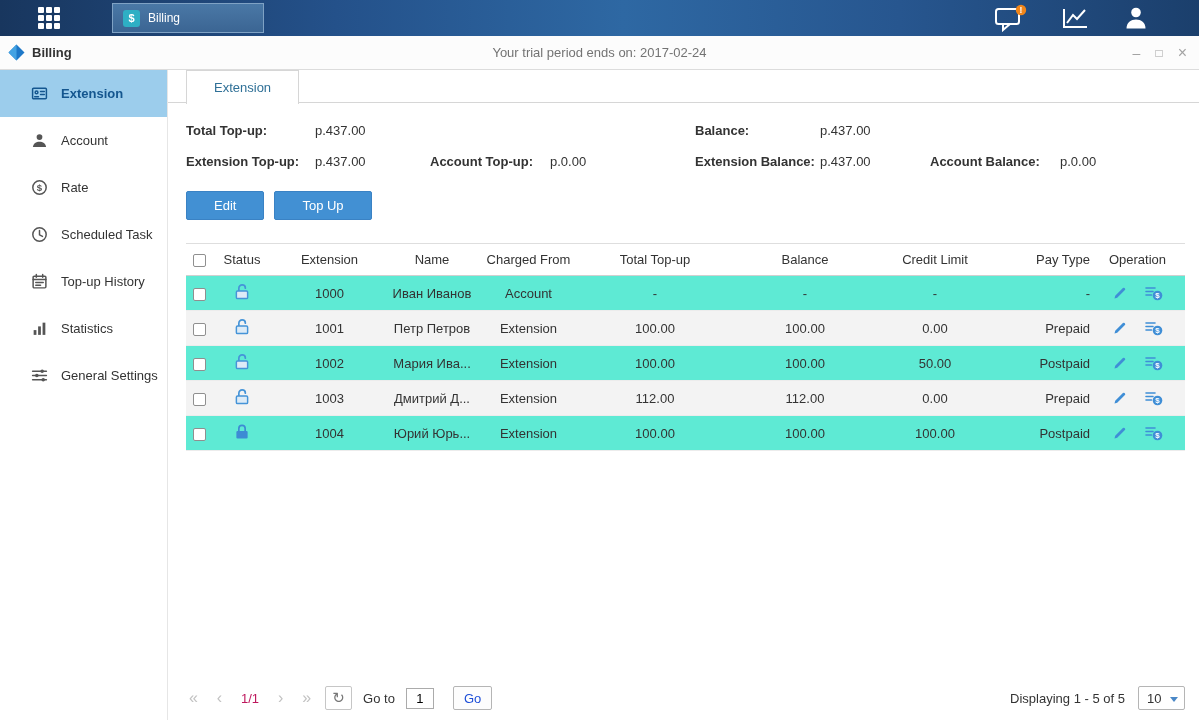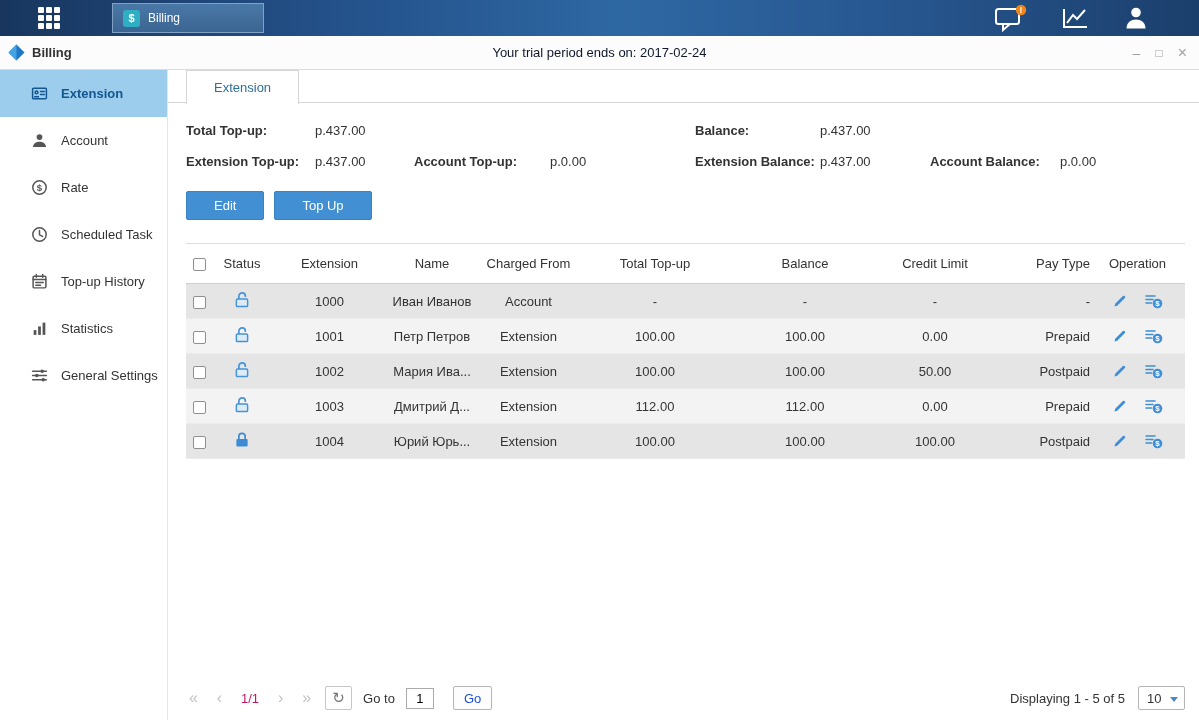--- a/index.html
+++ b/index.html
@@ -31,21 +31,21 @@
   }
   .topbar-icons { position:absolute; right:50px; top:0; height:36px; display:flex; align-items:center; gap:33px; }
   .tb-icon { cursor:pointer; display:flex; align-items:center; }
 
   
   .win-titlebar {
     position:absolute; top:36px; left:0; width:100%; height:34px;
     background:#fcfcfc; border-bottom:1px solid #dcdcdc;
   }
   .title-left { position:absolute; left:8px; top:0; height:33px; display:flex; align-items:center; gap:7px; font-weight:bold; font-size:13px; color:#333; }
-  .trial-notice { position:absolute; left:0; right:0; top:0; height:33px; display:flex; align-items:center; justify-content:center; color:#0f172a; font-size:13px; }
+  .trial-notice { position:absolute; left:0; right:0; top:0; height:33px; display:flex; align-items:center; justify-content:center; color:#737373; font-size:13px; }
   .win-controls { position:absolute; right:12px; top:0; height:33px; display:flex; align-items:center; gap:15px; color:#a3a3a3; font-size:14px; }
   .win-controls span { cursor:pointer; line-height:1; }
 
   
   .sidebar { position:absolute; top:70px; left:0; bottom:0; width:168px; background:#fff; border-right:1px solid #e6e6e6; }
   .side-item { height:47px; display:flex; align-items:center; padding-left:30px; gap:13px; cursor:pointer; color:#333; }
   .side-item.active { background:#9ccdec; color:#14568f; font-weight:bold; }
   .sicon { width:18px; height:18px; display:flex; align-items:center; justify-content:center; color:#555; flex:none; }
   .side-item.active .sicon { color:#14568f; }
 
@@ -54,34 +54,34 @@
   .tabbar { height:33px; border-bottom:1px solid #d6d6d6; position:relative; }
   .tab {
     position:absolute; left:18px; top:0; height:34px; line-height:33px; padding:0 27px;
     background:#fff; border:1px solid #d6d6d6; border-bottom:none; color:#2f7097; font-size:13px; cursor:pointer; z-index:2;
   }
 
   .summary { padding-top:13px; }
   .srow { position:relative; height:31px; }
   .srow span { position:absolute; top:7px; white-space:nowrap; }
   .lbl { font-weight:bold; }
-  .p1 { left:18px; }  .p2 { left:147px; } .p3 { left:246px; } .p4 { left:382px; }
+  .p1 { left:18px; }  .p2 { left:147px; } .p3 { left:262px; } .p4 { left:382px; }
   .p5 { left:527px; } .p6 { left:652px; } .p7 { left:762px; } .p8 { left:892px; }
 
   .actions { padding-left:18px; margin-top:13px; display:flex; gap:10px; }
   .btn-primary {
     background:#4290d3; color:#fff; border:1px solid #3a82c4; border-radius:2px;
     font-size:13px; padding:6px 27px; cursor:pointer; font-family:inherit;
   }
 
   
   .table { margin:23px 14px 0 18px; }
   .thead, .trow { display:flex; align-items:center; }
-  .thead { height:41px; border-top:1px solid #dedede; border-bottom:1px solid #d0d0d0; color:#333; }
-  .trow { height:35px; border-bottom:1px solid #ececec; background:#e5e5e5; }
+  .thead { height:33px; border-top:1px solid #dedede; border-bottom:1px solid #d0d0d0; color:#333; }
+  .trow { height:35px; border-bottom:1px solid #ececec; background:#5eead4; }
   #table-body .trow:nth-child(even) { background:#f3f3f3; }
   .cell { text-align:center; overflow:hidden; white-space:nowrap; flex:none; }
   .col-cb{width:26px;} .col-status{width:60px;} .col-ext{width:115px;} .col-name{width:90px;}
   .col-charged{width:103px;} .col-topup{width:150px;} .col-balance{width:150px;}
   .col-credit{width:110px;} .col-paytype{width:100px;text-align:right;} .col-op{width:95px;}
   .op-icons { display:flex; justify-content:center; align-items:center; gap:17px; }
   .op-icons span { cursor:pointer; display:flex; }
   .checkbox { display:inline-block; width:13px; height:13px; border:1px solid #8f8f8f; border-radius:2px; background:#fff; vertical-align:middle; cursor:pointer; }
   .lock-icon { display:inline-flex; cursor:pointer; }
   .lock-icon .ic-locked { display:none; }

